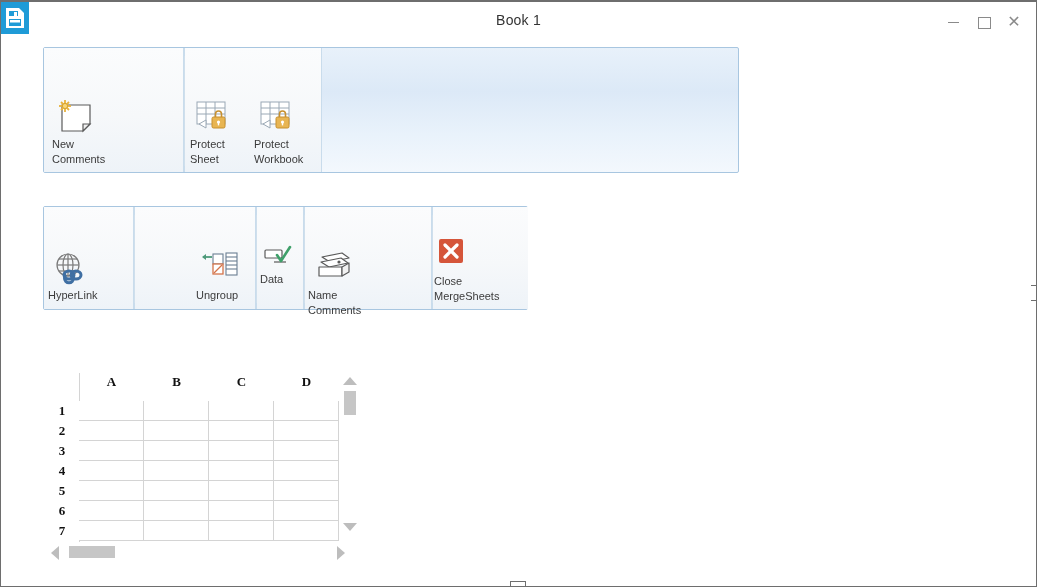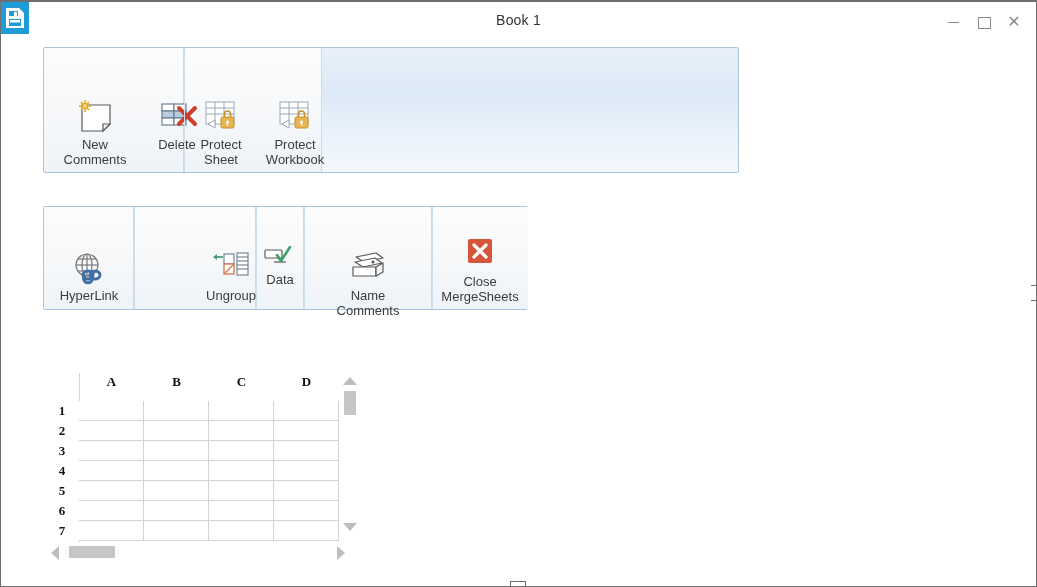--- a/index.html
+++ b/index.html
@@ -94,22 +94,21 @@
   .group-box {
     position: absolute;
     background: linear-gradient(to bottom, #fbfcfd 0%, #f6f8fa 55%, #eef3f8 100%);
     border-left: 1px solid #c9dcec;
     border-right: 1px solid #c9dcec;
     top: 0; bottom: 0;
   }
 
   .ribbon-btn {
     position: absolute;
-    text-align: center;
-    font-size: 13px;
+    font-size: 11px;
     color: #3b3b3b;
     line-height: 15px;
     cursor: default;
   }
   .ribbon-btn .glyph {
     display: block;
     margin: 0 auto 3px auto;
     height: 36px;
     position: relative;
   }
@@ -267,39 +266,20 @@
             <line x1="9" y1="4" x2="17" y2="12"></line>
             <line x1="17" y1="4" x2="9" y2="12"></line>
           </g>
           <circle cx="13" cy="8" r="2.6" fill="#f7d67a" stroke="#d8a32e" stroke-width="1"></circle>
         </svg>
       </span>
       <span class="lbl">New</span>
       <span class="lbl">Comments</span>
     </div>
 
-    <div class="ribbon-btn" style="left:100px; top:50px; width:66px;">
-      <span class="glyph">
-        <svg width="46" height="36" viewBox="0 0 46 36">
-          <g stroke="#6b7f93" stroke-width="1.2" fill="#ffffff">
-            <rect x="8" y="6" width="12" height="7"></rect>
-            <rect x="20" y="6" width="12" height="7"></rect>
-            <rect x="8" y="13" width="12" height="7" fill="#b8cde0"></rect>
-            <rect x="20" y="13" width="12" height="7" fill="#b8cde0"></rect>
-            <rect x="8" y="20" width="12" height="7"></rect>
-            <rect x="20" y="20" width="12" height="7"></rect>
-          </g>
-          <g stroke="#cf3e2a" stroke-width="4" stroke-linecap="round">
-            <line x1="25" y1="10" x2="41" y2="26"></line>
-            <line x1="41" y1="10" x2="25" y2="26"></line>
-          </g>
-        </svg>
-      </span>
-      <span class="lbl">Delete</span>
-    </div>
 
     <div class="vsep" style="left:140px; top:8px; height:110px;"></div>
 
     <div class="ribbon-btn" style="left:146px; top:50px; width:62px;">
       <span class="glyph">
         <svg width="44" height="36" viewBox="0 0 44 36">
           <g stroke="#9aa8b5" stroke-width="1" fill="#ffffff">
             <rect x="7" y="4" width="28" height="22"></rect>
             <line x1="7" y1="10" x2="35" y2="10"></line>
             <line x1="7" y1="16" x2="35" y2="16"></line>

